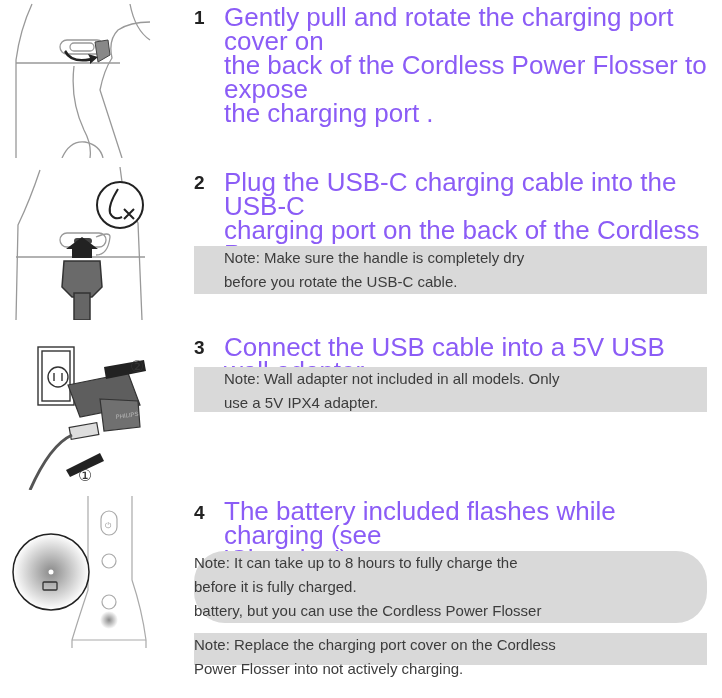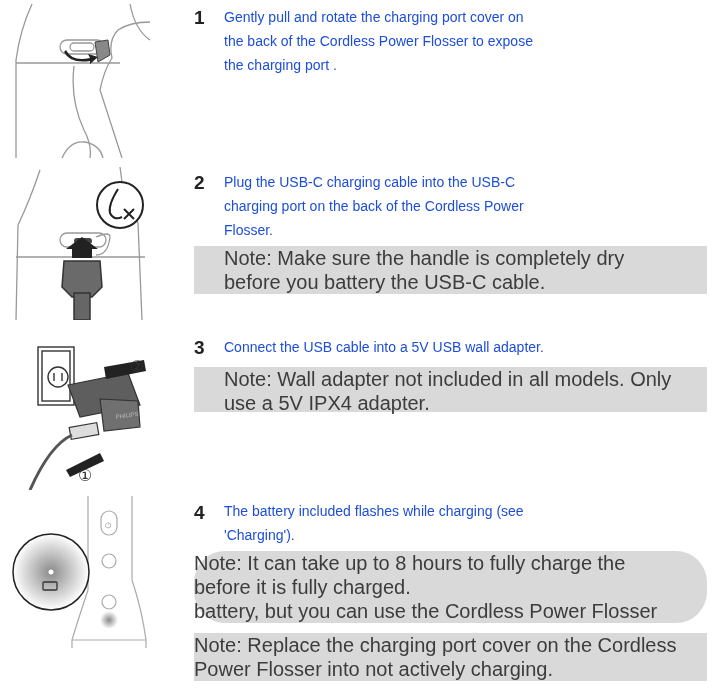--- a/index.html
+++ b/index.html
@@ -1,21 +1,21 @@
 <!DOCTYPE html>
 <html><head>
 <meta charset="utf-8">
 <style>
   html, body { margin:0; padding:0; background:#ffffff; }
   body { width:722px; height:698px; position:relative; overflow:hidden;
          font-family:"Liberation Sans", "DejaVu Sans", sans-serif; color:#3a3a3a; }
   .illus { position:absolute; left:0; }
   .step-num { position:absolute; left:194px; font-weight:bold; font-size:19px; color:#222; }
-  .text { position:absolute; left:224px; font-size:14px; line-height:24px; color:#1d4ed8; width:490px; }
-  .note { position:absolute; left:194px; width:513px; background:#d9d9d9; font-size:20px; line-height:24px; color:#3c3c3c; box-sizing:border-box; }
+  .text { position:absolute; left:224px; font-size:26px; line-height:24px; color:#8b5cf6; width:490px; }
+  .note { position:absolute; left:194px; width:513px; background:#d9d9d9; font-size:15px; line-height:24px; color:#3c3c3c; box-sizing:border-box; }
   .note.indent { padding-left:30px; }
   .note.flush { padding-left:0; }
 </style>
 </head>
 <body>
 
 <svg class="illus" style="top:0" width="180" height="158" viewBox="0 0 180 158">
   <g fill="none" stroke="#999" stroke-width="1.3">
     <path d="M32 4 Q20 30 16 60 L16 158"></path>
     <path d="M130 4 Q135 30 150 40"></path>
@@ -53,21 +53,21 @@
   <rect x="74" y="128" width="16" height="27" fill="#666" stroke="#333" stroke-width="1.5"></rect>
 </svg>
 <span class="step-num" style="top:172px">2</span>
 <div class="text" style="top:170px">
   <div>Plug the USB-C charging cable into the USB-C</div>
   <div>charging port on the back of the Cordless Power</div>
   <div>Flosser.</div>
 </div>
 <div class="note indent" style="top:246px;height:48px;">
   <div>Note: Make sure the handle is completely dry</div>
-  <div>before you battery the USB-C cable.</div>
+  <div>before you rotate the USB-C cable.</div>
 </div>
 
 <svg class="illus" style="top:325px" width="180" height="165" viewBox="0 0 180 165">
   <g fill="none" stroke="#333" stroke-width="1.4">
     <rect x="38" y="22" width="36" height="58"></rect>
     <rect x="42" y="26" width="28" height="50"></rect>
     <circle cx="58" cy="52" r="10"></circle>
     <path d="M54 48 L54 56 M62 48 L62 56"></path>
   </g>
   <path d="M68 60 L128 48 L140 80 L80 92 Z" fill="#5e5e5e" stroke="#333" stroke-width="1.2"></path>
@@ -113,16 +113,16 @@
 <span class="step-num" style="top:502px">4</span>
 <div class="text" style="top:499px">
   <div>The battery included flashes while charging (see</div>
   <div>'Charging').</div>
 </div>
 <div class="note flush" style="top:551px;height:72px;border-radius:31px;">
   <div>Note: It can take up to 8 hours to fully charge the</div>
   <div>before it is fully charged.</div>
   <div>battery, but you can use the Cordless Power Flosser</div>
 </div>
-<div class="note flush" style="top:633px;height:48px;">
+<div class="note flush" style="top:633px;height:32px;">
   <div>Note: Replace the charging port cover on the Cordless</div>
   <div>Power Flosser into not actively charging.</div>
 </div>
 
 </body></html>

